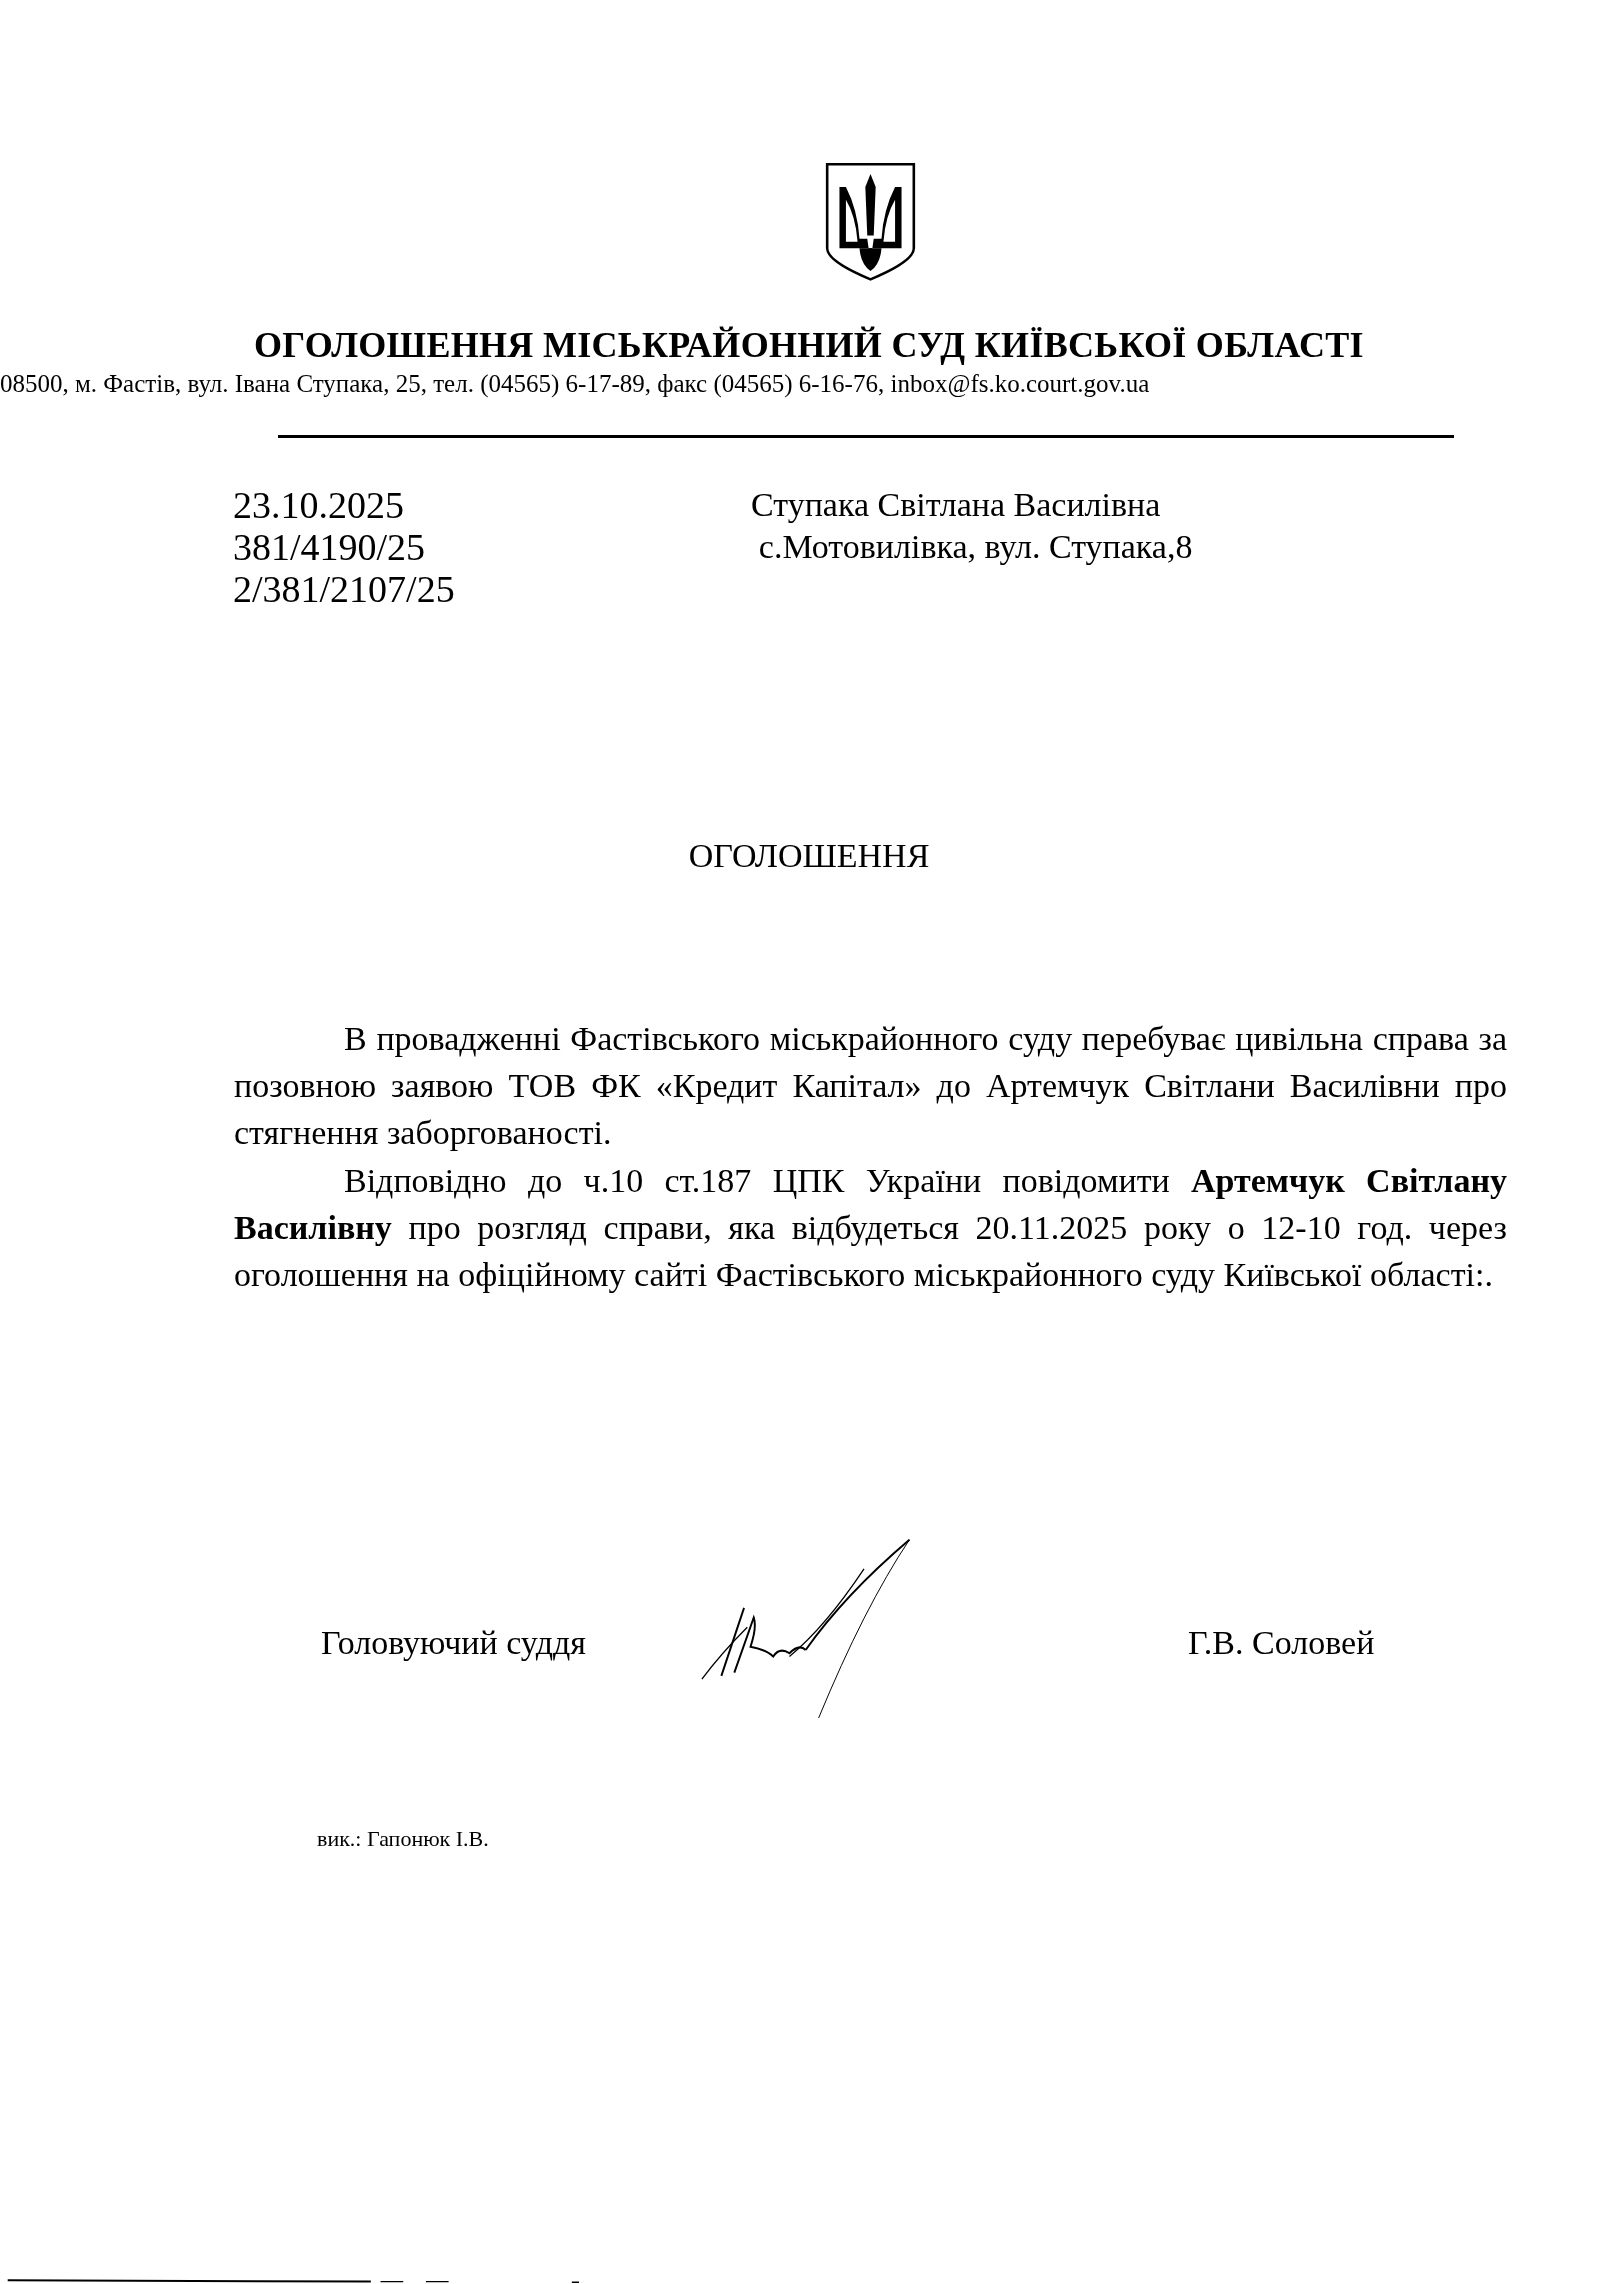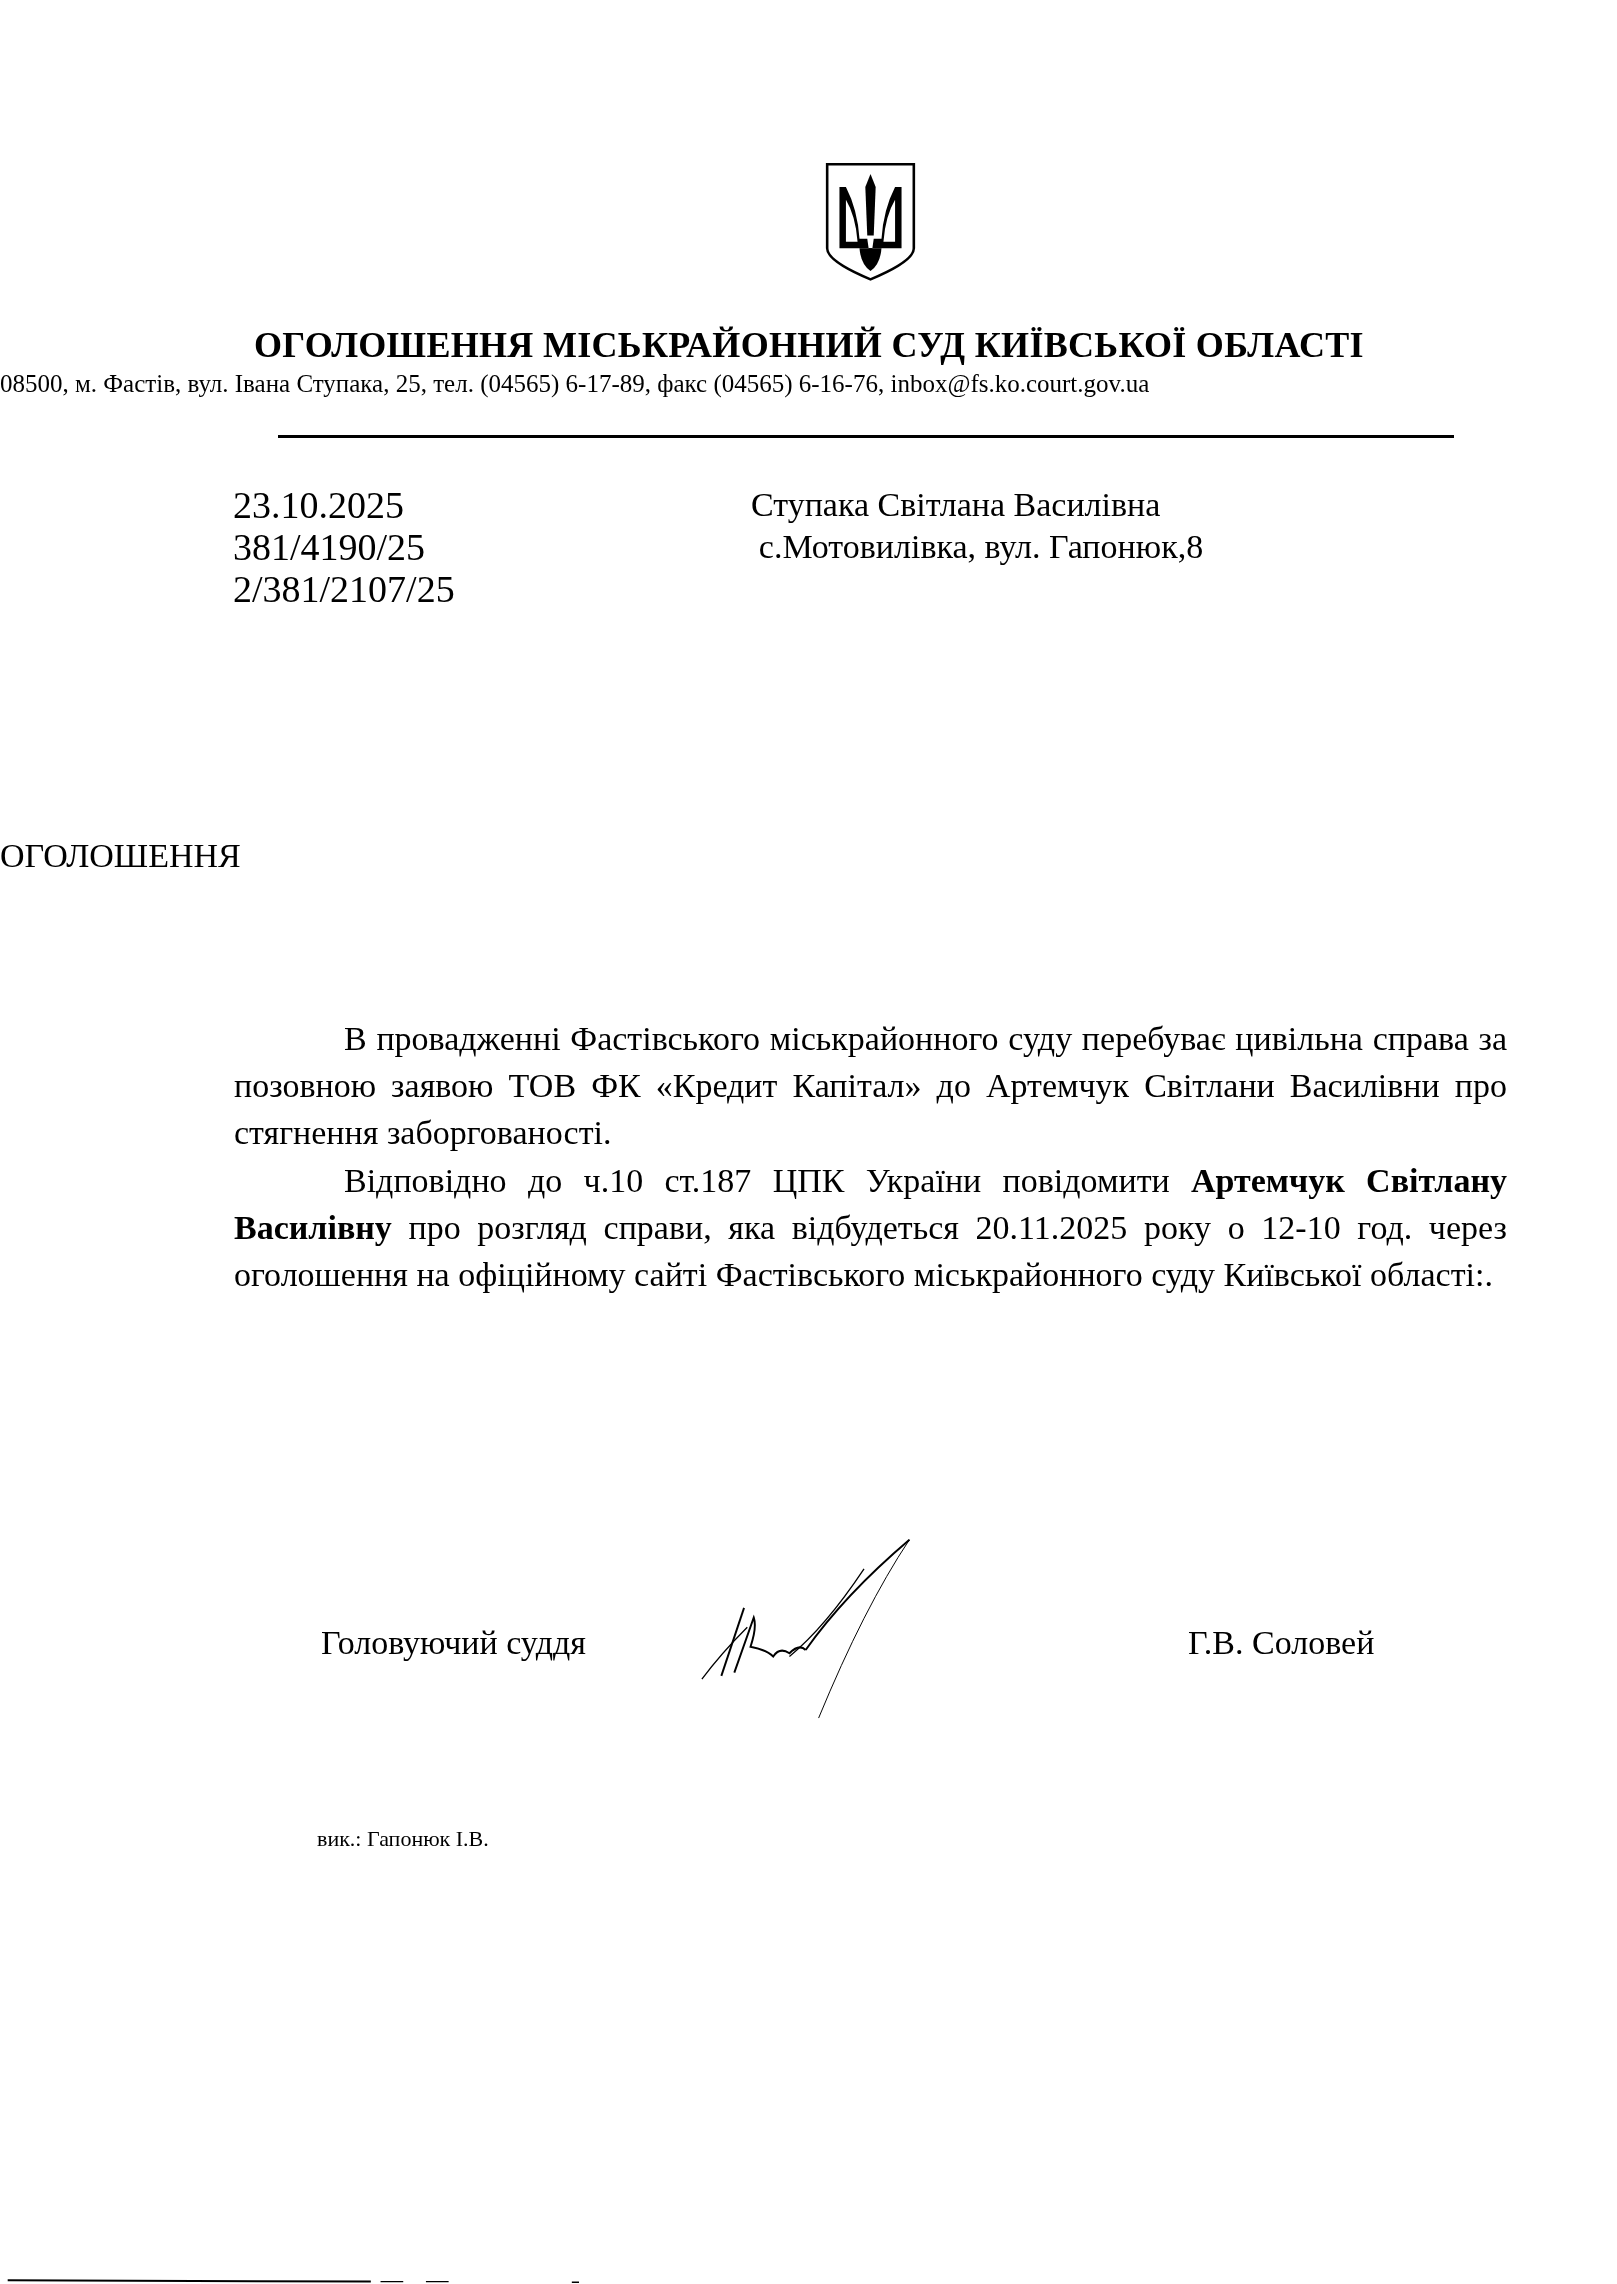--- a/index.html
+++ b/index.html
@@ -9,21 +9,21 @@
   .emblem { left:822px; top:151px; width:97px; height:130px; }
   .court-name { left:0; width:1618px; top:324px; text-align:center;
                 font-weight:bold; font-size:36px; letter-spacing:0.3px; white-space:nowrap; }
   .court-contacts { left:0; width:1618px; top:370px; text-align:left;
                     font-size:25px; white-space:nowrap; }
   .rule { left:278px; top:435px; width:1176px; height:2.6px; background:#000; }
   .meta { left:233px; top:484px; font-size:38px; line-height:42px; }
   .addressee { left:751px; top:484px; font-size:34px; line-height:42px; }
   .addressee .line2 { padding-left:0; }
   .addressee .line3 { padding-left:7.8px; }
-  .title { left:0; width:1618px; top:837px; font-size:34px; }
+  .title { left:0; width:1618px; top:837px; text-align:center; font-size:34px; }
   .body { left:233px; top:1014px; width:1275px; font-size:34px; line-height:47px; text-align:justify; }
   .body p { margin:1px; text-indent:110px;font-family:Liberation Serif, serif; }
   .body b { font-weight:bold; }
   .sign-label { left:321px; top:1624px; font-size:34px; }
   .sign-name { left:1188px; top:1624px; font-size:34px; }
   .signature { left:695px; top:1530px; width:351px; height:214px; }
   .executor { left:317px; top:1826px; font-size:22px; }
   .bottom-rule { left:6.5px; top:2274px; width:572px; height:1.9px; }
 </style>
 </head>
@@ -43,21 +43,21 @@
 <div class="abs rule"></div>
 
 <div class="abs meta">
   <div>23.10.2025</div>
   <div>381/4190/25</div>
   <div>2/381/2107/25</div>
 </div>
 
 <div class="abs addressee">
   <div>Ступака Світлана Василівна</div>
-  <div class="line3">с.Мотовилівка,  вул. Гапонюк,8</div>
+  <div class="line3">с.Мотовилівка,  вул. Ступака,8</div>
 </div>
 
 <div class="abs title">ОГОЛОШЕННЯ</div>
 
 <div class="abs body">
   <p>В провадженні Фастівського міськрайонного суду перебуває цивільна справа за позовною заявою ТОВ  ФК «Кредит Капітал» до Артемчук Світлани Василівни про стягнення заборгованості.</p>
   <p><span>Відповідно до ч.10 ст.187 ЦПК України повідомити </span><b>Артемчук Світлану Василівну</b><span>  про розгляд справи, яка відбудеться 20.11.2025 року  о 12-10 год. через оголошення на офіційному сайті Фастівського міськрайонного суду Київської області:.</span></p>
 </div>
 
 <div class="abs sign-label">Головуючий суддя</div>

